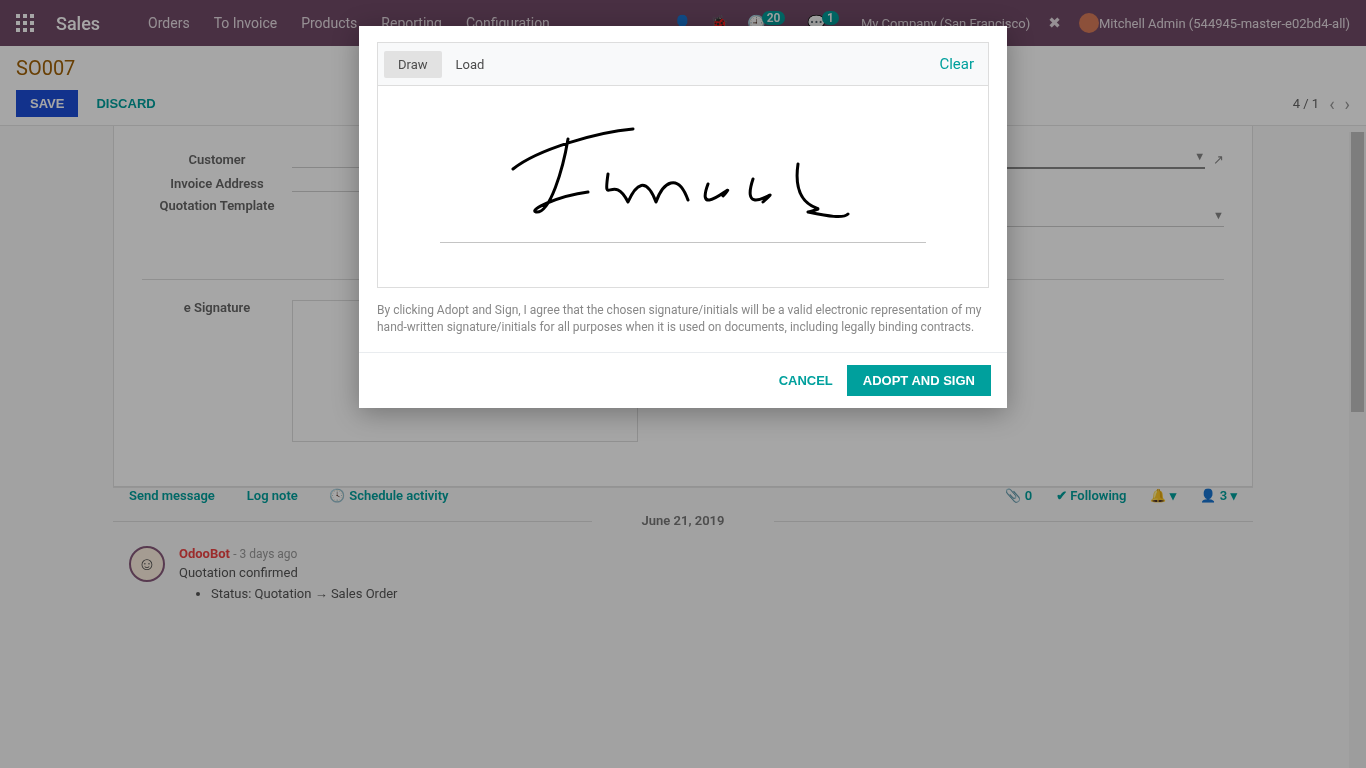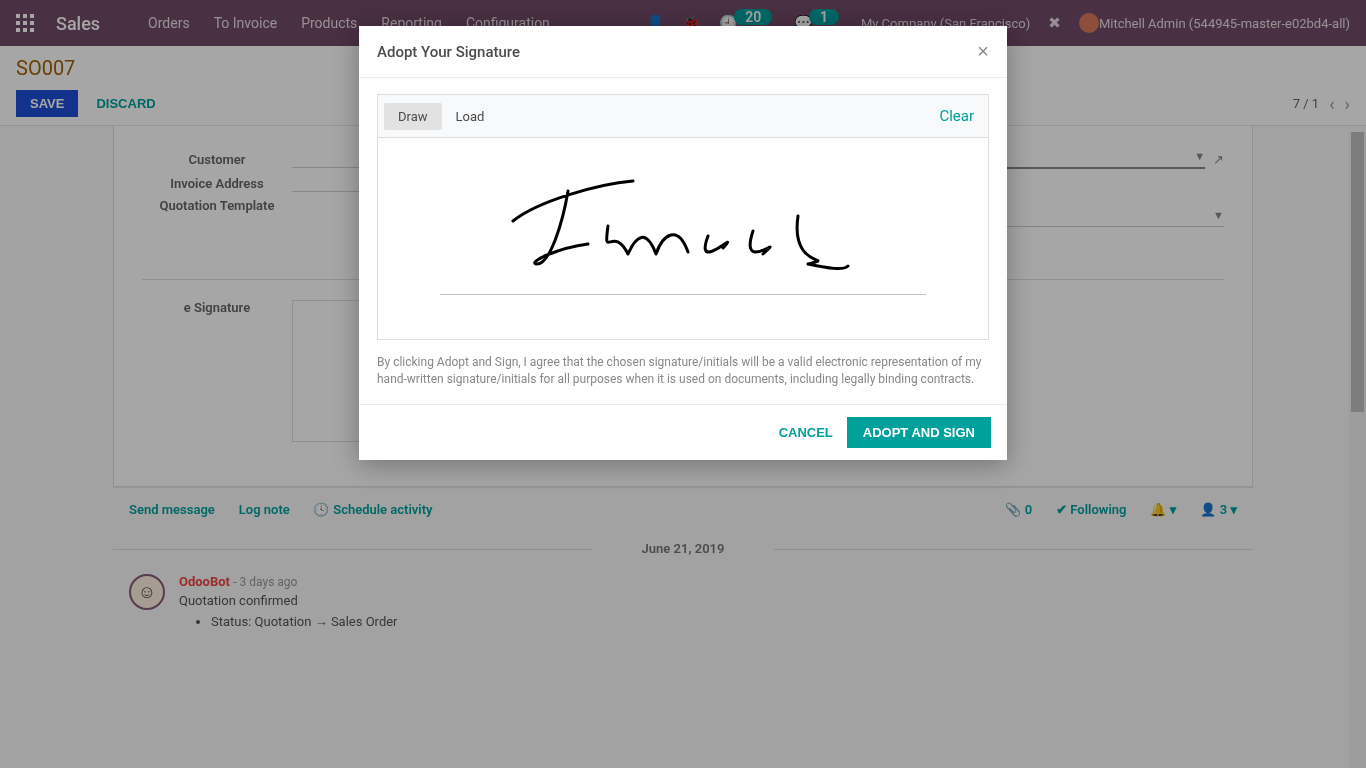--- a/index.html
+++ b/index.html
@@ -6,21 +6,21 @@
 body { font-family: -apple-system, BlinkMacSystemFont, "Segoe UI", Roboto, sans-serif; font-size: 13px; color: #4c4c4c; background: #f9f9f9; width: 1366px; height: 768px; overflow: hidden; position: relative; }
 
 
 .topnav { background: #714b67; height: 46px; display: flex; align-items: center; padding: 0 16px; color: #fff; }
 .apps-icon { width: 18px; height: 18px; margin-right: 22px; display: grid; grid-template-columns: repeat(3,4px); grid-template-rows: repeat(3,4px); gap: 3px; }
 .apps-icon span { background: #fff; }
 .brand { font-size: 18px; font-weight: 500; margin-right: 48px; }
 .nav-items { display: flex; gap: 24px; }
 .nav-items a { color: #e6dce3; font-size: 14px; text-decoration: none; }
 .topnav-right { margin-left: auto; display: flex; align-items: center; gap: 18px; color: #e6dce3; font-size: 13px; }
-.badge-pill { background: #00a09d; color: #fff; border-radius: 8px; padding: 0 11px; font-size: 14px; font-weight: 600; position: relative; top: -6px; left: -4px; }
+.badge-pill { background: #00a09d; color: #fff; border-radius: 8px; padding: 0 5px; font-size: 12px; font-weight: 600; position: relative; top: -6px; left: -4px; }
 .icon-glyph { font-size: 15px; position: relative; }
 .avatar-sm { width: 20px; height: 20px; border-radius: 50%; background: #d87b5a; display: inline-block; }
 
 
 .control-panel { background: #fff; border-bottom: 1px solid #e5e5e5; padding: 10px 16px 8px 16px; }
 .breadcrumb-title { font-size: 20px; color: #a16207; margin-bottom: 10px; }
 .cp-bottom { display: flex; align-items: center; justify-content: space-between; }
 .cp-left { display: flex; gap: 8px; align-items: center; }
 .btn-save { background: #1d4ed8; color: #fff; border: none; padding: 6px 14px; font-size: 13px; font-weight: 600; cursor: pointer; }
 .btn-discard { color: #00a09d; font-size: 13px; font-weight: 600; background: none; border: none; cursor: pointer; padding: 6px 10px; }
@@ -42,21 +42,21 @@
 .tabs { border-bottom: 1px solid #ddd; margin-top: 20px; }
 .tab { display: inline-block; padding: 8px 16px; border: 1px solid #ddd; border-bottom: none; background: #fff; font-size: 13px; color: #4c4c4c; cursor:pointer; position: relative; top: 18px; }
 .tab + .tab { border-left: none; }
 
 .sig-section { padding: 20px 0; display: flex; }
 .sig-label { width: 150px; font-weight: 600; color: #666; font-size: 13px; }
 .sig-box { width: 346px; height: 142px; border: 1px solid #ddd; }
 
 
 .chatter { max-width: 1140px; margin: 0 auto; border-top: 1px solid #e5e5e5; background:#f9f9f9; }
-.chatter-top { display: flex; align-items: flex-start; padding: 14px 16px; gap: 24px; color: #00a09d; font-weight: 600; font-size: 13px; }
+.chatter-top { display: flex; align-items: flex-start; padding: 0 16px; gap: 32px; color: #00a09d; font-weight: 600; font-size: 13px; }
 .chatter-right { margin-left: auto; display: flex; gap: 24px; align-items: center; color: #00a09d; font-size: 13px; }
 .date-sep { text-align: center; color: #777; font-weight: 600; font-size: 13px; padding: 10px 0; position: relative; }
 .date-sep:before, .date-sep:after { content: ""; position: absolute; top: 50%; width: 42%; border-top: 1px solid #ddd; }
 .date-sep:before { left: 0; } .date-sep:after { right: 0; }
 .msg { display: flex; gap: 14px; padding: 8px 16px 20px 16px; }
 .msg-avatar { width: 36px; height: 36px; border-radius: 50%; border: 2px solid #875a7b; background: #fdf0e0; display:flex; align-items:center; justify-content:center; font-size:18px;}
 .msg-body .author { font-weight: 700; color: #ef4444; }
 .msg-body .ago { color: #999; font-size: 12px; }
 .msg-body .text { margin-top: 4px; color: #555; }
 .msg-body ul { margin: 6px 0 0 32px; color: #555; }
@@ -121,21 +121,21 @@
 </div>
 
 <div class="control-panel">
   <div class="breadcrumb-title">SO007</div>
   <div class="cp-bottom">
     <div class="cp-left">
       <button class="btn-save">SAVE</button>
       <button class="btn-discard">DISCARD</button>
     </div>
     <div class="pager">
-      <span>7 / 1</span>
+      <span>4 / 1</span>
       <span class="arrow">‹</span>
       <span class="arrow">›</span>
     </div>
   </div>
 </div>
 
 <div class="form-view">
   <div class="sheet-wrap">
     <div class="sheet">
       <div class="form-grid">
@@ -200,24 +200,20 @@
     </div>
   </div>
 </div>
 
 <div class="scrollbar-fake">
     <div class="thumb"></div>
   </div>
 
 <div class="overlay"></div>
 <div class="modal">
-  <div class="modal-header">
-    <h4>Adopt Your Signature</h4>
-    <button class="modal-close">×</button>
-  </div>
   <div class="modal-body">
     <div class="sign-toolbar">
       <span class="sign-tab active">Draw</span>
       <span class="sign-tab">Load</span>
       <span class="sign-clear">Clear</span>
     </div>
     <div class="sign-canvas">
       <svg width="360" height="110" viewBox="0 0 360 110">
         <path d="M5 45 C 30 25, 90 8, 125 5 M60 15 C 55 45, 42 90, 28 88 C 20 86, 50 72, 80 68 M100 50 C 95 85, 105 48, 120 78 C 128 60, 138 52, 148 78 C 155 58, 170 48, 180 76 M200 60 C 185 100, 235 50, 215 72 M245 55 C 230 100, 280 55, 255 78 M290 40 C 282 95, 330 80, 300 88 C 320 92, 335 95, 340 90" stroke="#000" stroke-width="3" fill="none" stroke-linecap="round" stroke-linejoin="round"></path>
       </svg>

